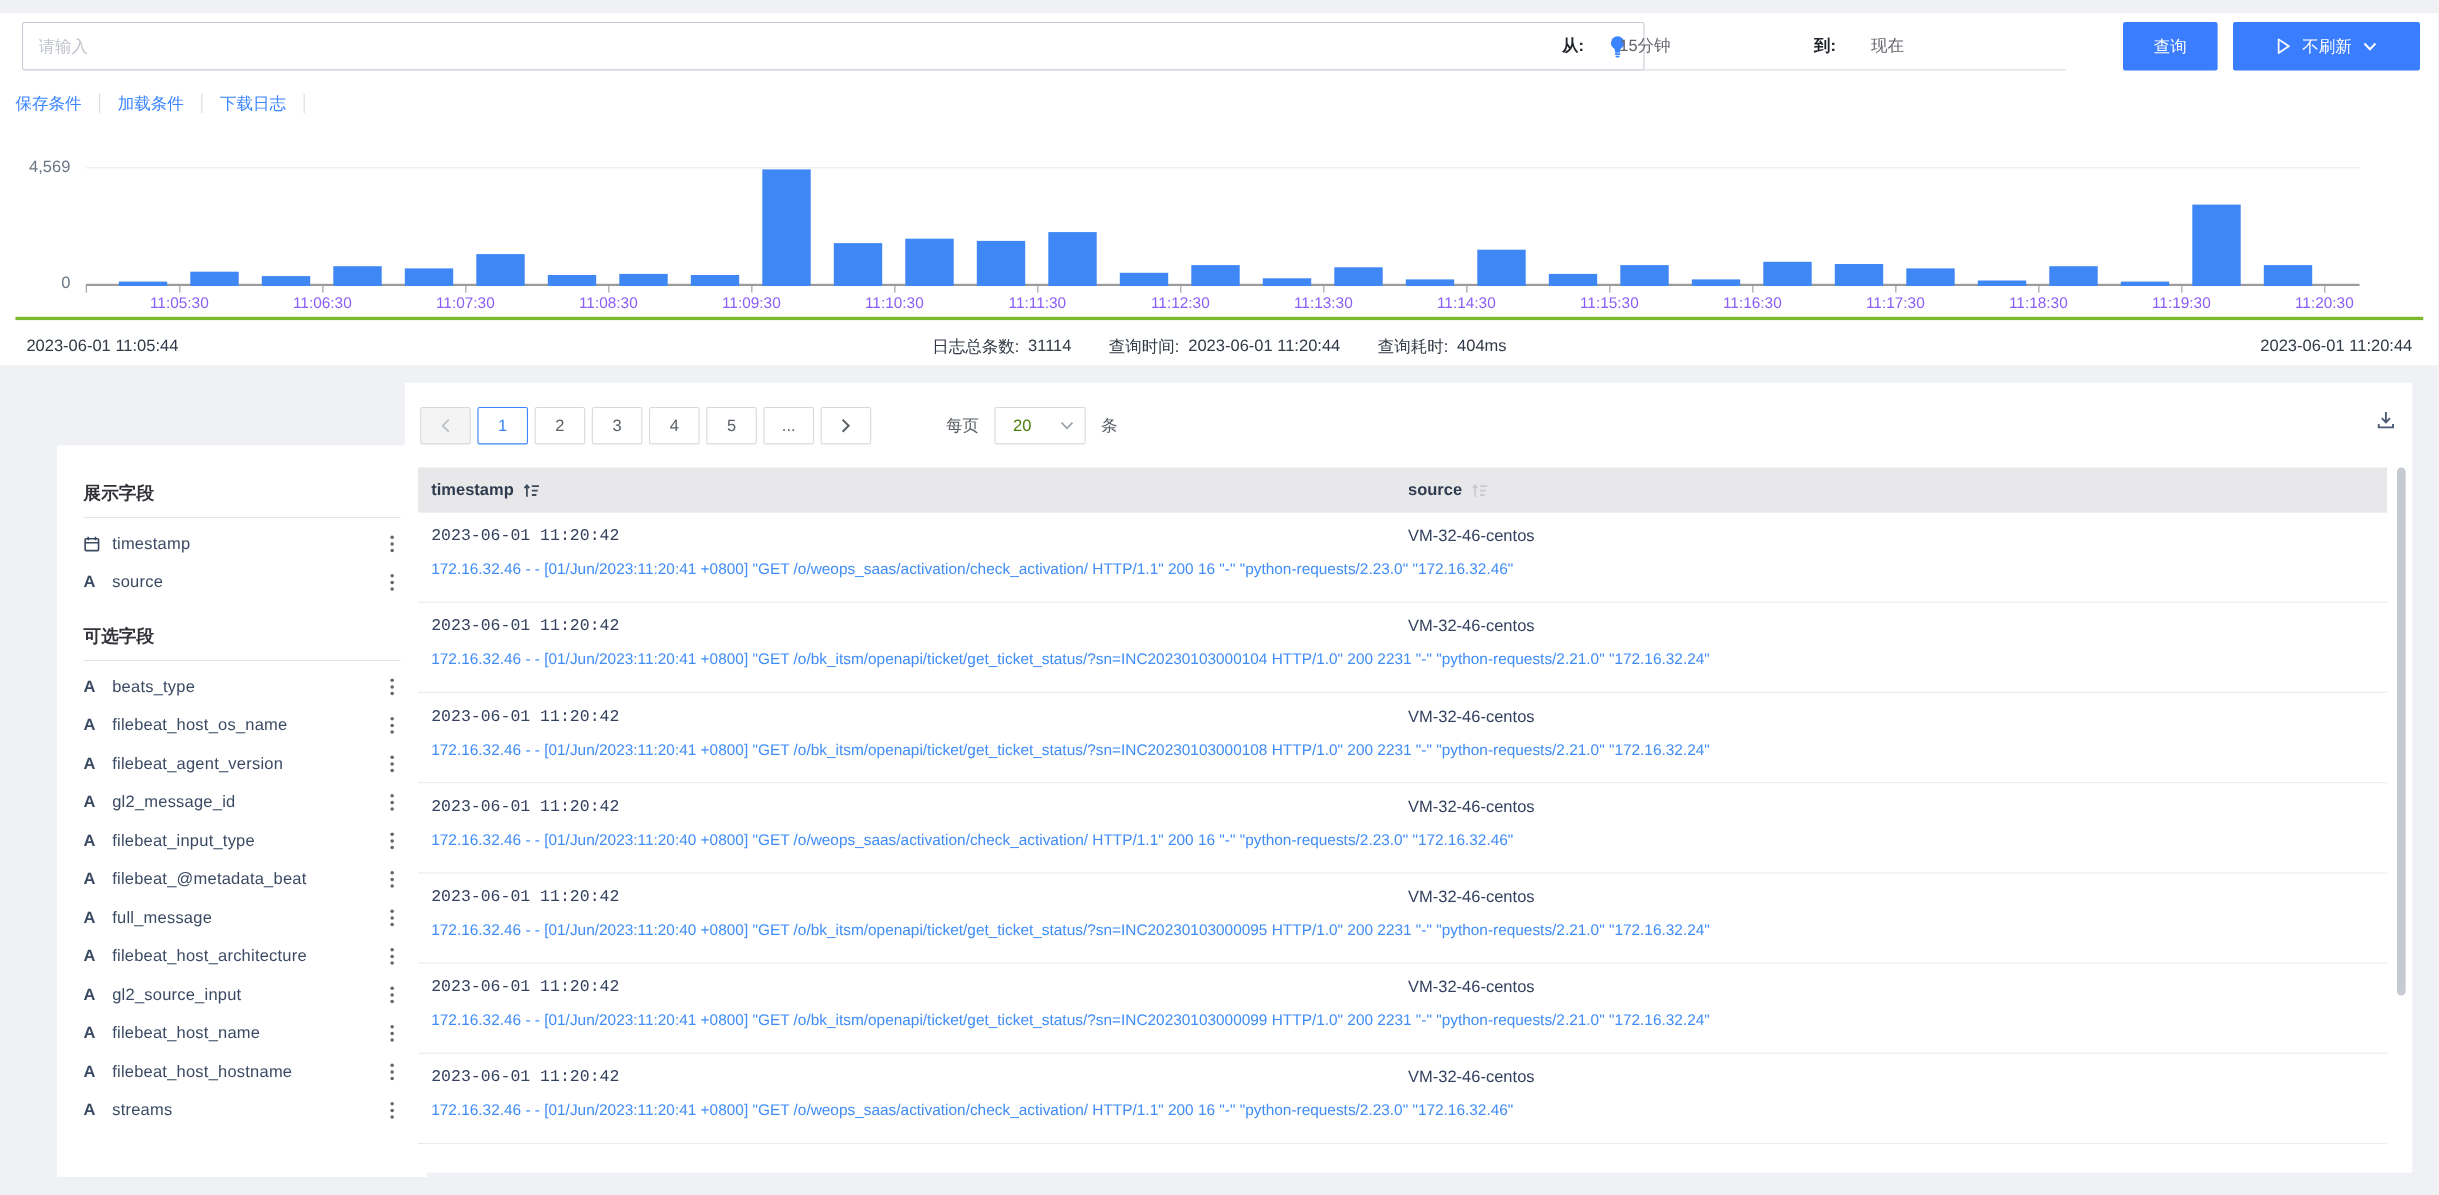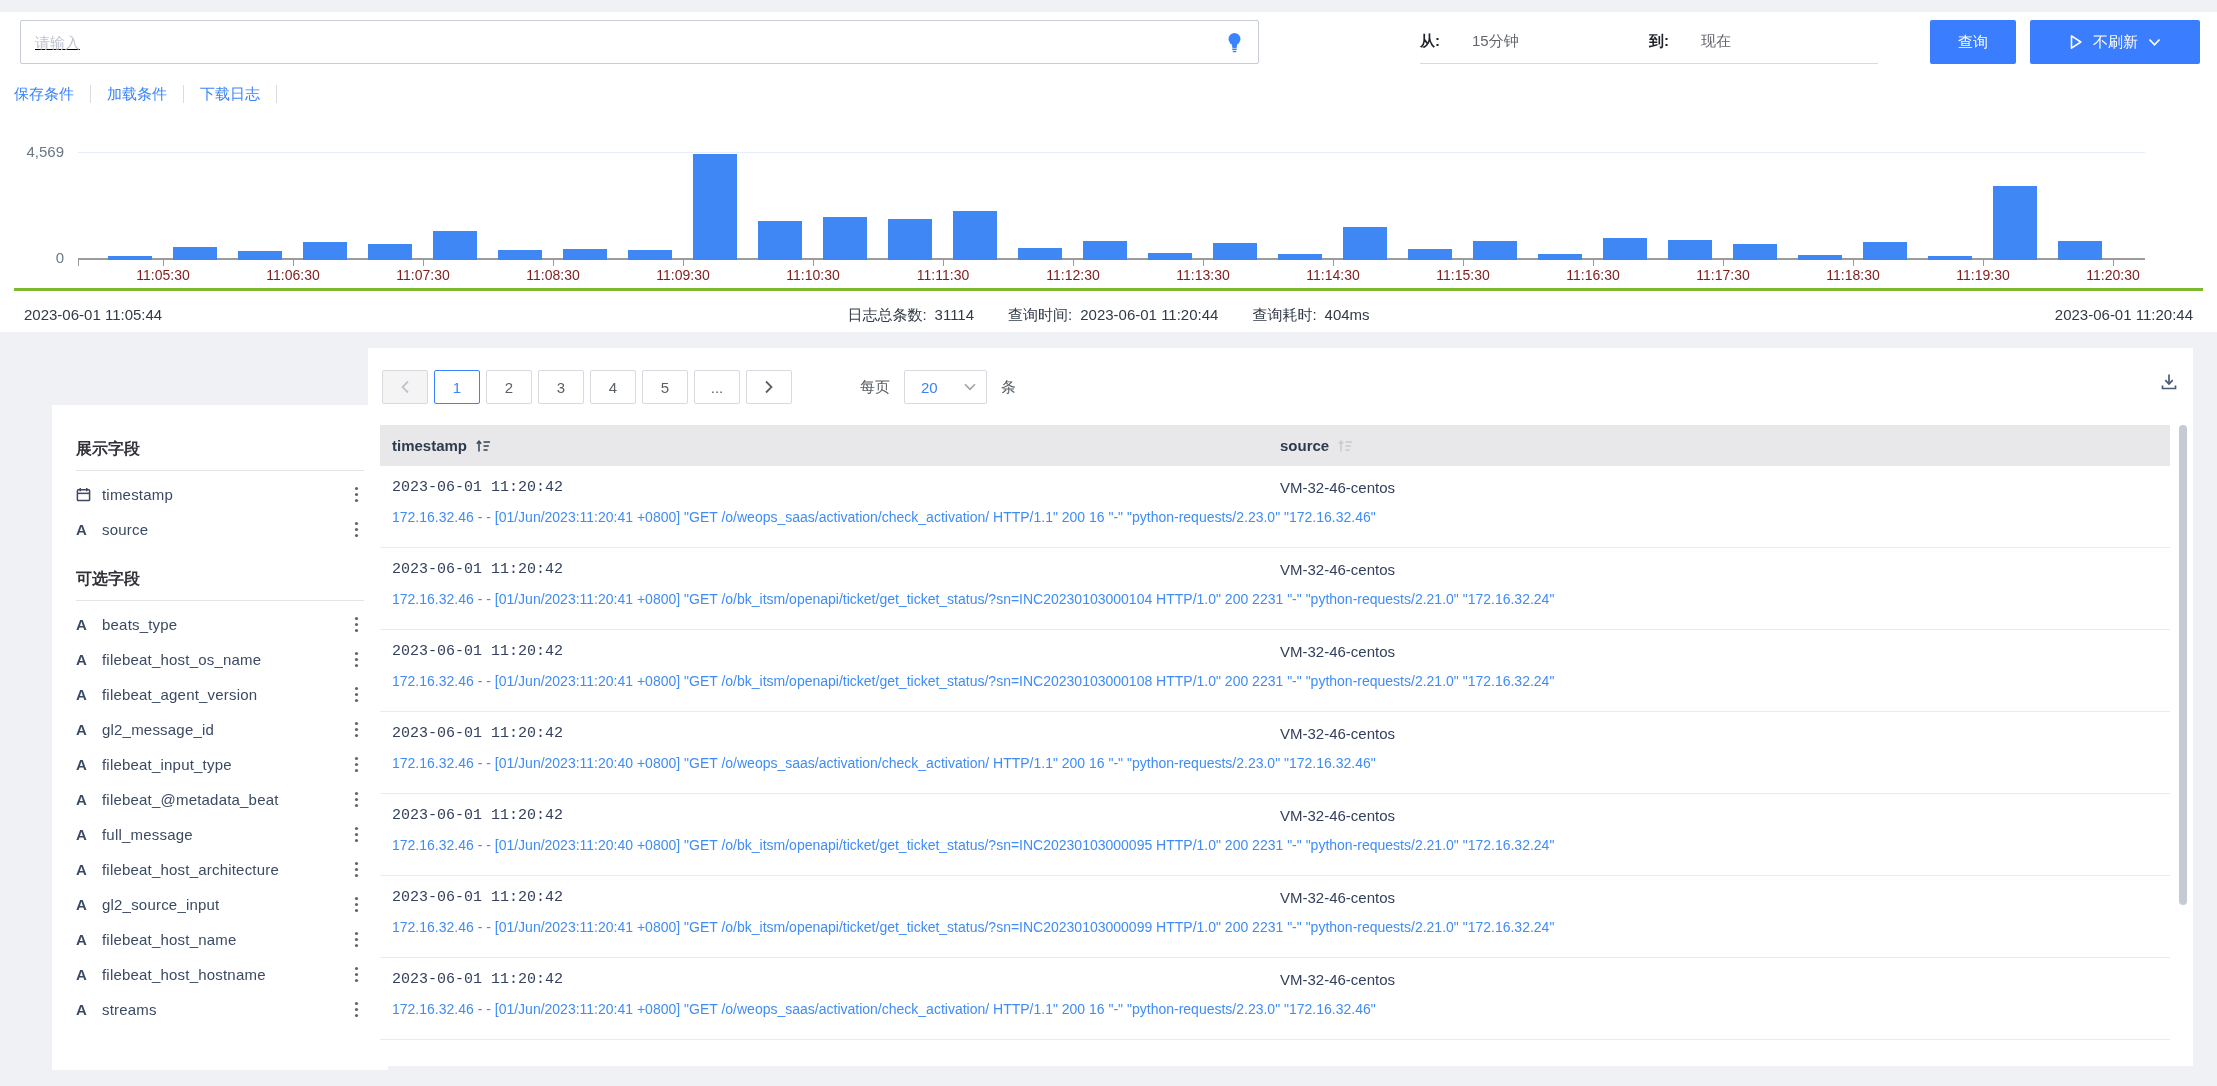--- a/index.html
+++ b/index.html
@@ -2,21 +2,21 @@
 <html><head>
 <meta charset="utf-8">
 <style>
   * { margin:0; padding:0; box-sizing:border-box; }
   html,body { background:#eff1f5; }
   body { font-family:"Liberation Sans","DejaVu Sans",sans-serif; }
   .screen { position:relative; width:2217px; height:1086px; background:#eff1f5; overflow:hidden; }
 
   
   .top-panel { position:absolute; left:0; top:12px; width:2217px; height:320px; background:#fff; }
-  .search-box { position:absolute; left:20px; top:8px; width:1239px; height:44px; border:1px solid #c8ccd6; border-radius:2px; background:#fff; display:flex; align-items:center;text-decoration:underline; }
+  .search-box { position:absolute; left:20px; top:8px; width:1475px; height:44px; border:1px solid #c8ccd6; border-radius:2px; background:#fff; display:flex; align-items:center; }
   .search-box input { flex:1; border:none; outline:none; font:15px "Liberation Sans",sans-serif; color:#333; padding:0 14px; background:transparent; }
   .search-box input::placeholder { color:#c0c4cc; }
   .bulb { margin-right:14px; display:flex; }
   .time-range { position:absolute; left:1420px; top:8px; width:458px; height:44px; border-bottom:1px solid #d8dbe0; display:flex; align-items:center; font-size:15px; }
   .tr-half { width:50%; display:flex; align-items:center; gap:8px; cursor:pointer; }
   .tr-label { font-weight:bold; color:#1f2329; }
   .tr-value { color:#63656e;margin-left:24px; }
   .btn { position:absolute; top:8px; height:44px; background:#3a7dff; color:#fff; border:none; border-radius:2px; font:15px "Liberation Sans",sans-serif; cursor:pointer; }
   .btn-query { left:1930px; width:86px; }
   .btn-refresh { left:2030px; width:170px; display:flex; align-items:center; justify-content:center; gap:10px; }
@@ -25,21 +25,21 @@
   .action-link:first-child { padding-left:0; }
   .action-sep { width:1px; height:18px; background:#d8dbe0; }
 
   
   .chart { position:absolute; left:0; top:129px; width:2217px; height:160px; }
   .gridline { position:absolute; left:78px; top:11px; width:2067px; height:1px; background:#e6edf8; }
   .axis { position:absolute; left:78px; top:117px; width:2067px; height:2px; background:#9b9b9b; }
   .ylab { position:absolute; right:2145px; width:200px; text-align:right; padding-right:8px; font-size:15px; color:#6b7785; }
   .bar { position:absolute; width:44px; background:#3f87f5; bottom:41px; }
   .xtick { position:absolute; top:119px; width:1px; height:6px; background:#9b9b9b; }
-  .xlab { position:absolute; top:126px; width:110px; margin-left:-55px; text-align:center; font-size:14px; color:#7f1d1d; }
+  .xlab { position:absolute; top:126px; width:110px; margin-left:-55px; text-align:center; font-size:14px; color:#8b5cf6; }
 
   .green-line { position:absolute; left:14px; top:276px; width:2189px; height:3px; background:#7cb92e; }
   .summary-row { position:absolute; left:0; top:288px; width:2217px; height:32px; font-size:15px; color:#313a46; }
   .sum-left { position:absolute; left:24px; top:6px; }
   .sum-right { position:absolute; right:24px; top:6px; }
   .sum-center { position:absolute; left:50%; transform:translateX(-50%); top:6px; display:flex; gap:34px; white-space:nowrap; }
   .sum-pair { display:flex; gap:8px; }
 
   
   .side-search { position:absolute; left:16px; top:350px; width:336px; height:42px; border:1px solid #c8ccd6; border-radius:2px; background:#fff; }
@@ -57,21 +57,21 @@
   .kebab { width:16px; display:flex; justify-content:center; cursor:pointer; }
   .sec-gap { height:22px; }
 
   
   .main-panel { position:absolute; left:368px; top:348px; width:1825px; height:718px; background:#fff; }
   .pager { position:absolute; left:14px; top:22px; display:flex; align-items:center; }
   .pbtn { width:46px; height:34px; border:1px solid #d6d9de; border-radius:2px; background:#fff; color:#5a6066; font:15px "Liberation Sans",sans-serif; margin-right:6px; display:flex; align-items:center; justify-content:center; cursor:pointer; }
   .pbtn.active { border-color:#3a84ff; color:#3a84ff; }
   .pbtn.disabled { background:#f4f4f5; color:#c0c4cc; }
   .per-page { display:flex; align-items:center; margin-left:62px; gap:14px; font-size:15px; color:#5a6066; }
-  .pp-select { width:83px; height:34px; border:1px solid #d6d9de; border-radius:2px; display:flex; align-items:center; justify-content:space-between; padding:0 10px 0 16px; cursor:pointer; color:#3b82f6; }
+  .pp-select { width:83px; height:34px; border:1px solid #d6d9de; border-radius:2px; display:flex; align-items:center; justify-content:space-between; padding:0 10px 0 16px; cursor:pointer; color:#4d7c0f; }
   .dl-icon { position:absolute; right:14px; top:24px; cursor:pointer; }
 
   .thead { position:absolute; left:12px; top:77px; width:1790px; height:41px; background:#e8e8ea; display:flex; align-items:center; }
   .th { font-size:15px; font-weight:bold; color:#2e3b4e; display:flex; align-items:center; gap:8px; }
   .th-ts { margin-left:12px; width:888px; }
   .th-src { }
   .tbody { position:absolute; left:12px; top:118px; width:1790px; }
   .trow { position:relative; height:82px; border-bottom:1px solid #e9ebee; }
   .cell-ts { position:absolute; left:12px; top:13px; font-size:15px; color:#33405e;font-family:Liberation Mono, monospace; }
   .cell-src { position:absolute; left:900px; top:13px; font-size:15px; color:#33405e; }

